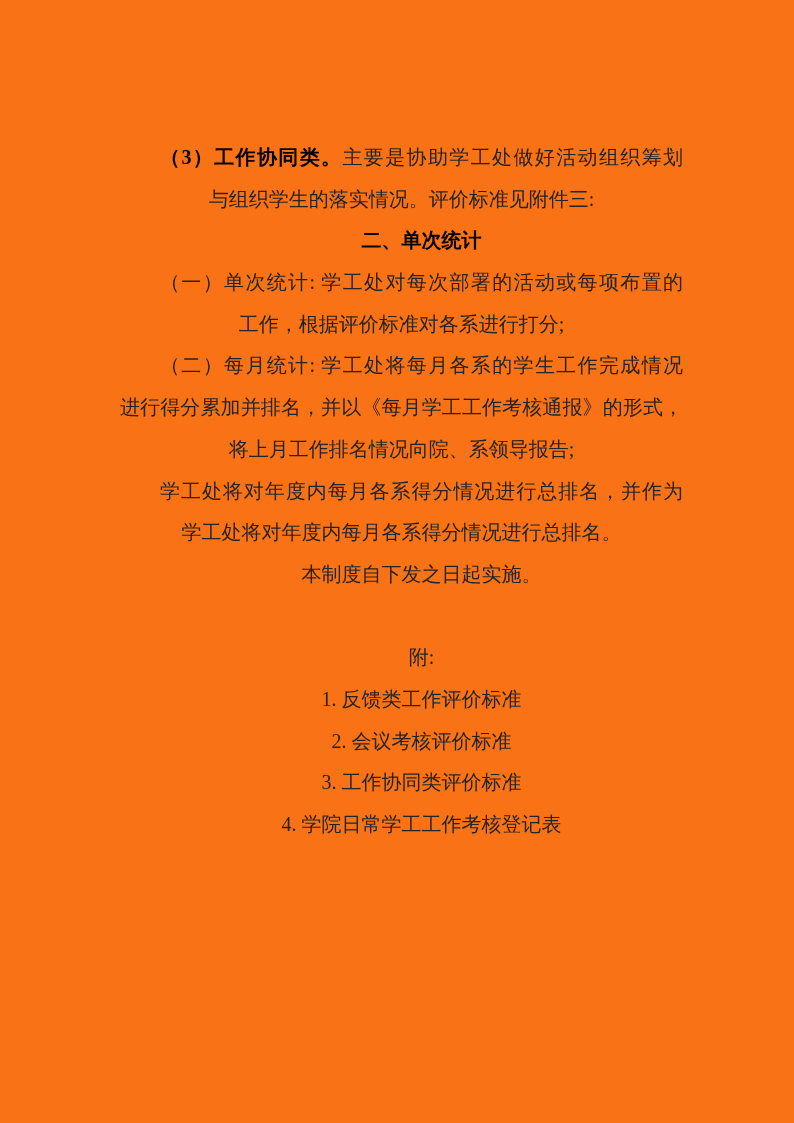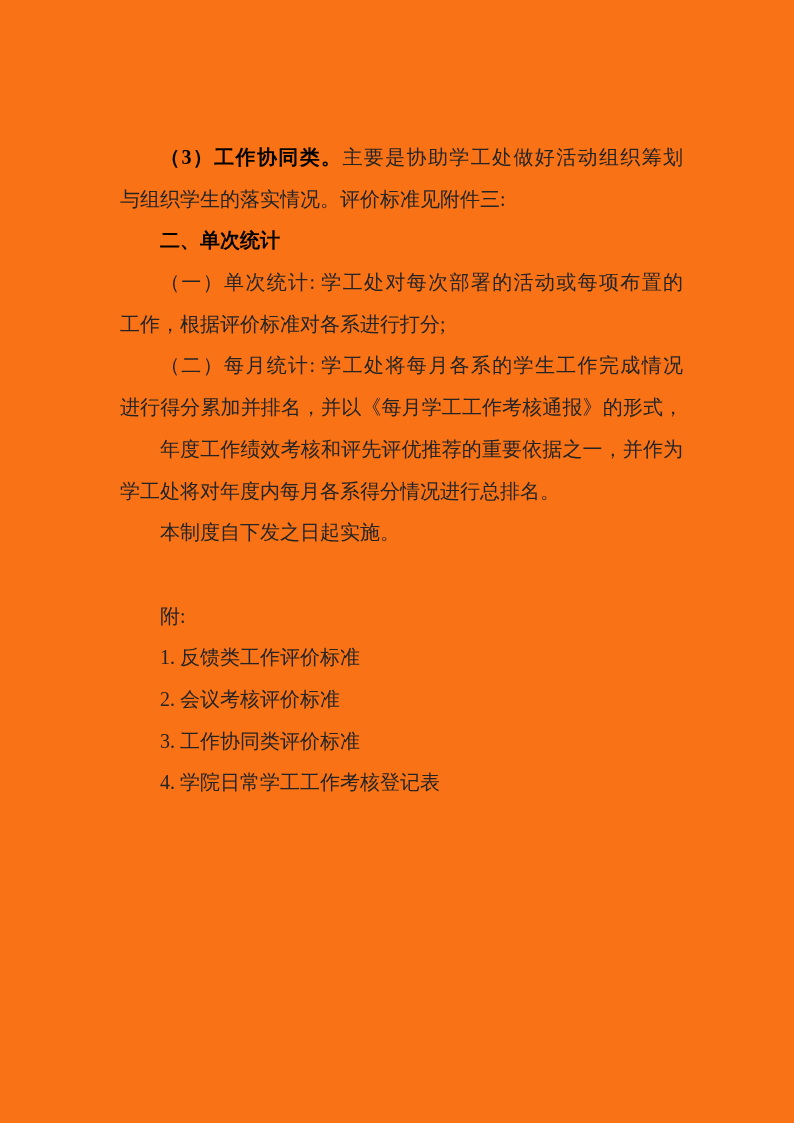--- a/index.html
+++ b/index.html
@@ -19,21 +19,21 @@
   .content {
     position: absolute;
     left: 120px;
     top: 137px;
     width: 563px;
   }
   .line {
     height: 41.7px;
     line-height: 41.7px;
     font-size: 20px;
-    text-align: left;
+    text-align: center;
     overflow: hidden;
     color: #242424;
   }
   .line.ind {
     text-indent: 2em;
   }
   .line.fill {
     text-align: justify;
     text-align-last: justify;
   }
@@ -59,23 +59,24 @@
     <div class="line ind bold">二、单次统计</div>
 
     <div class="line ind fill">（一）单次统计: 学工处对每次部署的活动或每项布置的</div>
 
     <div class="line">工作，根据评价标准对各系进行打分;</div>
 
     <div class="line ind fill">（二）每月统计: 学工处将每月各系的学生工作完成情况</div>
 
     <div class="line fill">进行得分累加并排名，并以《每月学工工作考核通报》的形式，</div>
 
+    <div class="line">将上月工作排名情况向院、系领导报告;</div>
 
 
-    <div class="line ind fill">年度工作绩效考核和评先评优推荐的重要依据之一，并作为</div>
+    <div class="line ind fill">学工处将对年度内每月各系得分情况进行总排名，并作为</div>
 
     <div class="line">学工处将对年度内每月各系得分情况进行总排名。</div>
 
     <div class="line ind">本制度自下发之日起实施。</div>
 
     <div class="line spacer"></div>
 
     <div class="line ind">附:</div>
 
     <div class="line ind">1. 反馈类工作评价标准</div>

